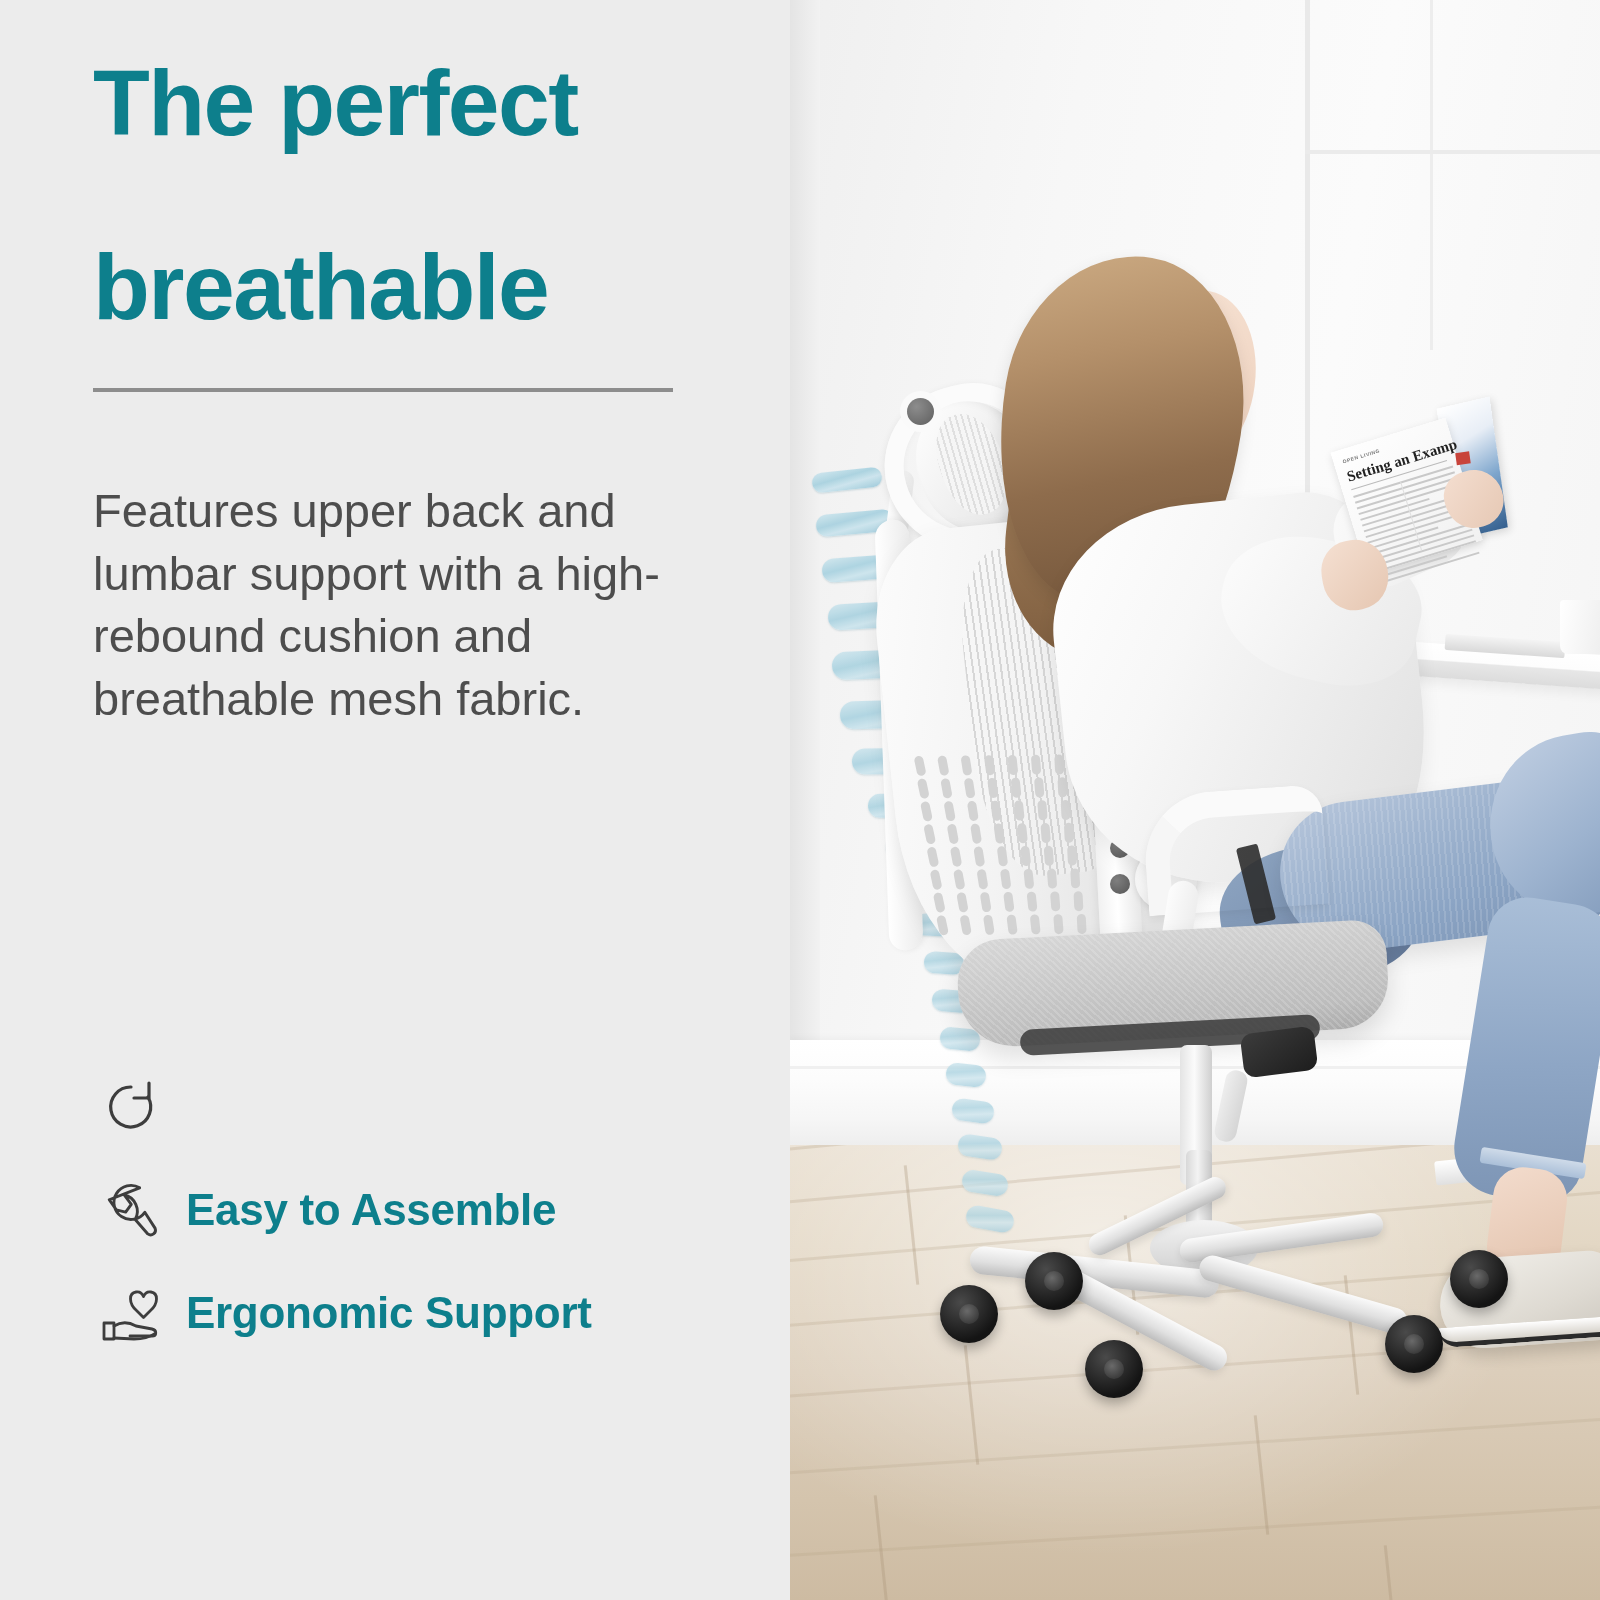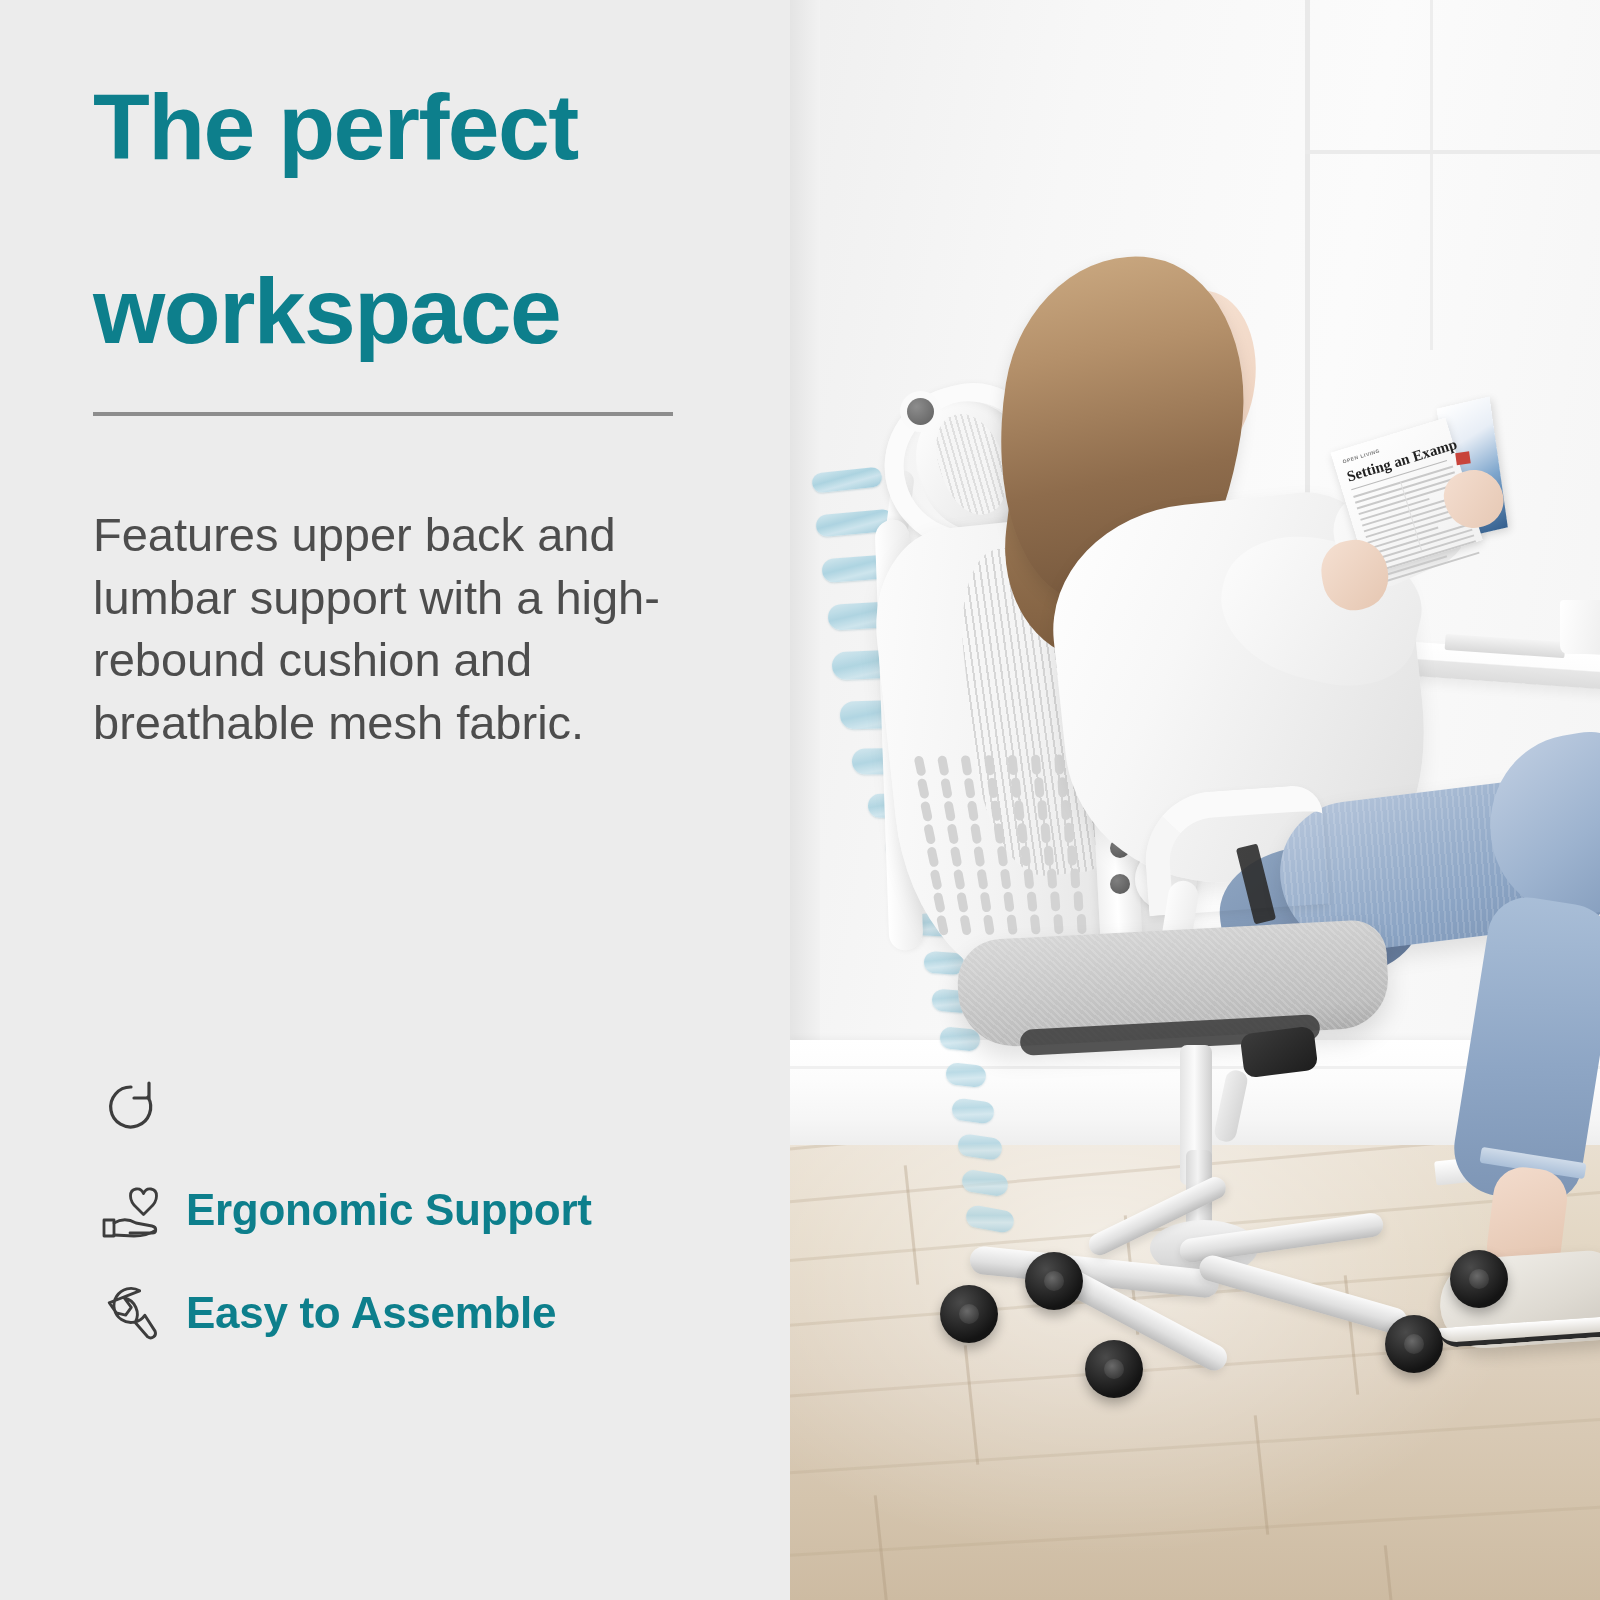--- a/index.html
+++ b/index.html
@@ -10,21 +10,21 @@
     font-family:"Liberation Sans", sans-serif;
     overflow:hidden;
   }
   .page { position:relative; width:1600px; height:1600px; background:#ececec; display:flex; }
 
   
   .left-panel {
     position:relative;
     width:790px; height:1600px;
     background:#ececec;
-    padding:81px 0 0 93px;
+    padding:57px 0 0 93px;
   }
   .headline {
     font-size:93px;
     line-height:0.99;
     font-weight:bold;
     color:#0d7f8c;
     letter-spacing:-1.5px;
     max-width:600px;
     font-stretch:condensed;
   }
@@ -448,56 +448,56 @@
     background:#2e2e2e; transform:rotate(-14deg); border-radius:3px; opacity:.9;
   }
 </style>
 </head>
 <body>
 
 <div class="page">
 
   <div class="left-panel">
 
-    <h1 class="headline"><span>The perfect</span><br><br><span>workspace</span></h1>
+    <h1 class="headline"><span>The perfect</span><br><br><span>breathable</span></h1>
 
     <div class="divider"></div>
 
     <p class="body-copy">Features upper back and lumbar support with a high-rebound cushion and breathable mesh fabric.</p>
 
     <div class="features">
 
       <div class="feature-row">
         <span class="feature-icon">
           <svg width="62" height="62" viewBox="0 0 62 62">
             <path d="M31 11 A20 20 0 1 0 48 21" fill="none" stroke="#3d3d3d" stroke-width="3.2" stroke-linecap="round"></path>
             <polyline points="49,7 49,22 34,22" fill="none" stroke="#3d3d3d" stroke-width="3.2" stroke-linecap="round" stroke-linejoin="round"></polyline>
           </svg>
         </span>
+      </div>
+
+      <div class="feature-row">
+        <span class="feature-icon">
+          <svg width="64" height="64" viewBox="0 0 64 64">
+            <path d="M36.5 9 A17 17 0 1 0 45 32.5 L57.5 47 A4.8 4.8 0 0 1 51 53.5 L36.5 41 A17 17 0 0 0 22 18 L30.5 26.5 L26 35 L16.5 34 L8 25 Z" fill="none" stroke="#3d3d3d" stroke-width="2.9" stroke-linejoin="round" stroke-linecap="round" transform="rotate(8 32 32)"></path>
+          </svg>
+        </span>
+        <span class="feature-label">Easy to Assemble</span>
       </div>
 
       <div class="feature-row">
         <span class="feature-icon">
           <svg width="66" height="62" viewBox="0 0 66 62">
             <path d="M37 29 C28 21 29 11 36 10 C40 9.4 42.5 12 43.5 14.6 C44.5 12 47 9.4 51 10 C58 11 59 21 50 29 L43.5 35.4 Z" fill="none" stroke="#3d3d3d" stroke-width="2.8" stroke-linejoin="round"></path>
             <path d="M4 41 L14 41 L14 57 L4 57 Z" fill="none" stroke="#3d3d3d" stroke-width="2.8" stroke-linejoin="round"></path>
             <path d="M14 44 C22 39 29 40 36 44 L52 47 C57 48 57 54 52 54 L30 54" fill="none" stroke="#3d3d3d" stroke-width="2.8" stroke-linecap="round" stroke-linejoin="round"></path>
             <path d="M14 56 L34 57 C44 57 50 55 54 52" fill="none" stroke="#3d3d3d" stroke-width="2.8" stroke-linecap="round"></path>
           </svg>
         </span>
         <span class="feature-label">Ergonomic Support</span>
-      </div>
-
-      <div class="feature-row">
-        <span class="feature-icon">
-          <svg width="64" height="64" viewBox="0 0 64 64">
-            <path d="M36.5 9 A17 17 0 1 0 45 32.5 L57.5 47 A4.8 4.8 0 0 1 51 53.5 L36.5 41 A17 17 0 0 0 22 18 L30.5 26.5 L26 35 L16.5 34 L8 25 Z" fill="none" stroke="#3d3d3d" stroke-width="2.9" stroke-linejoin="round" stroke-linecap="round" transform="rotate(8 32 32)"></path>
-          </svg>
-        </span>
-        <span class="feature-label">Easy to Assemble</span>
       </div>
 
     </div>
   </div>
 
   <div class="photo-panel">
 
     <div class="wall"></div>
     <div class="wall-left-edge"></div>
     <div class="wall-panel-line wall-v1"></div>

